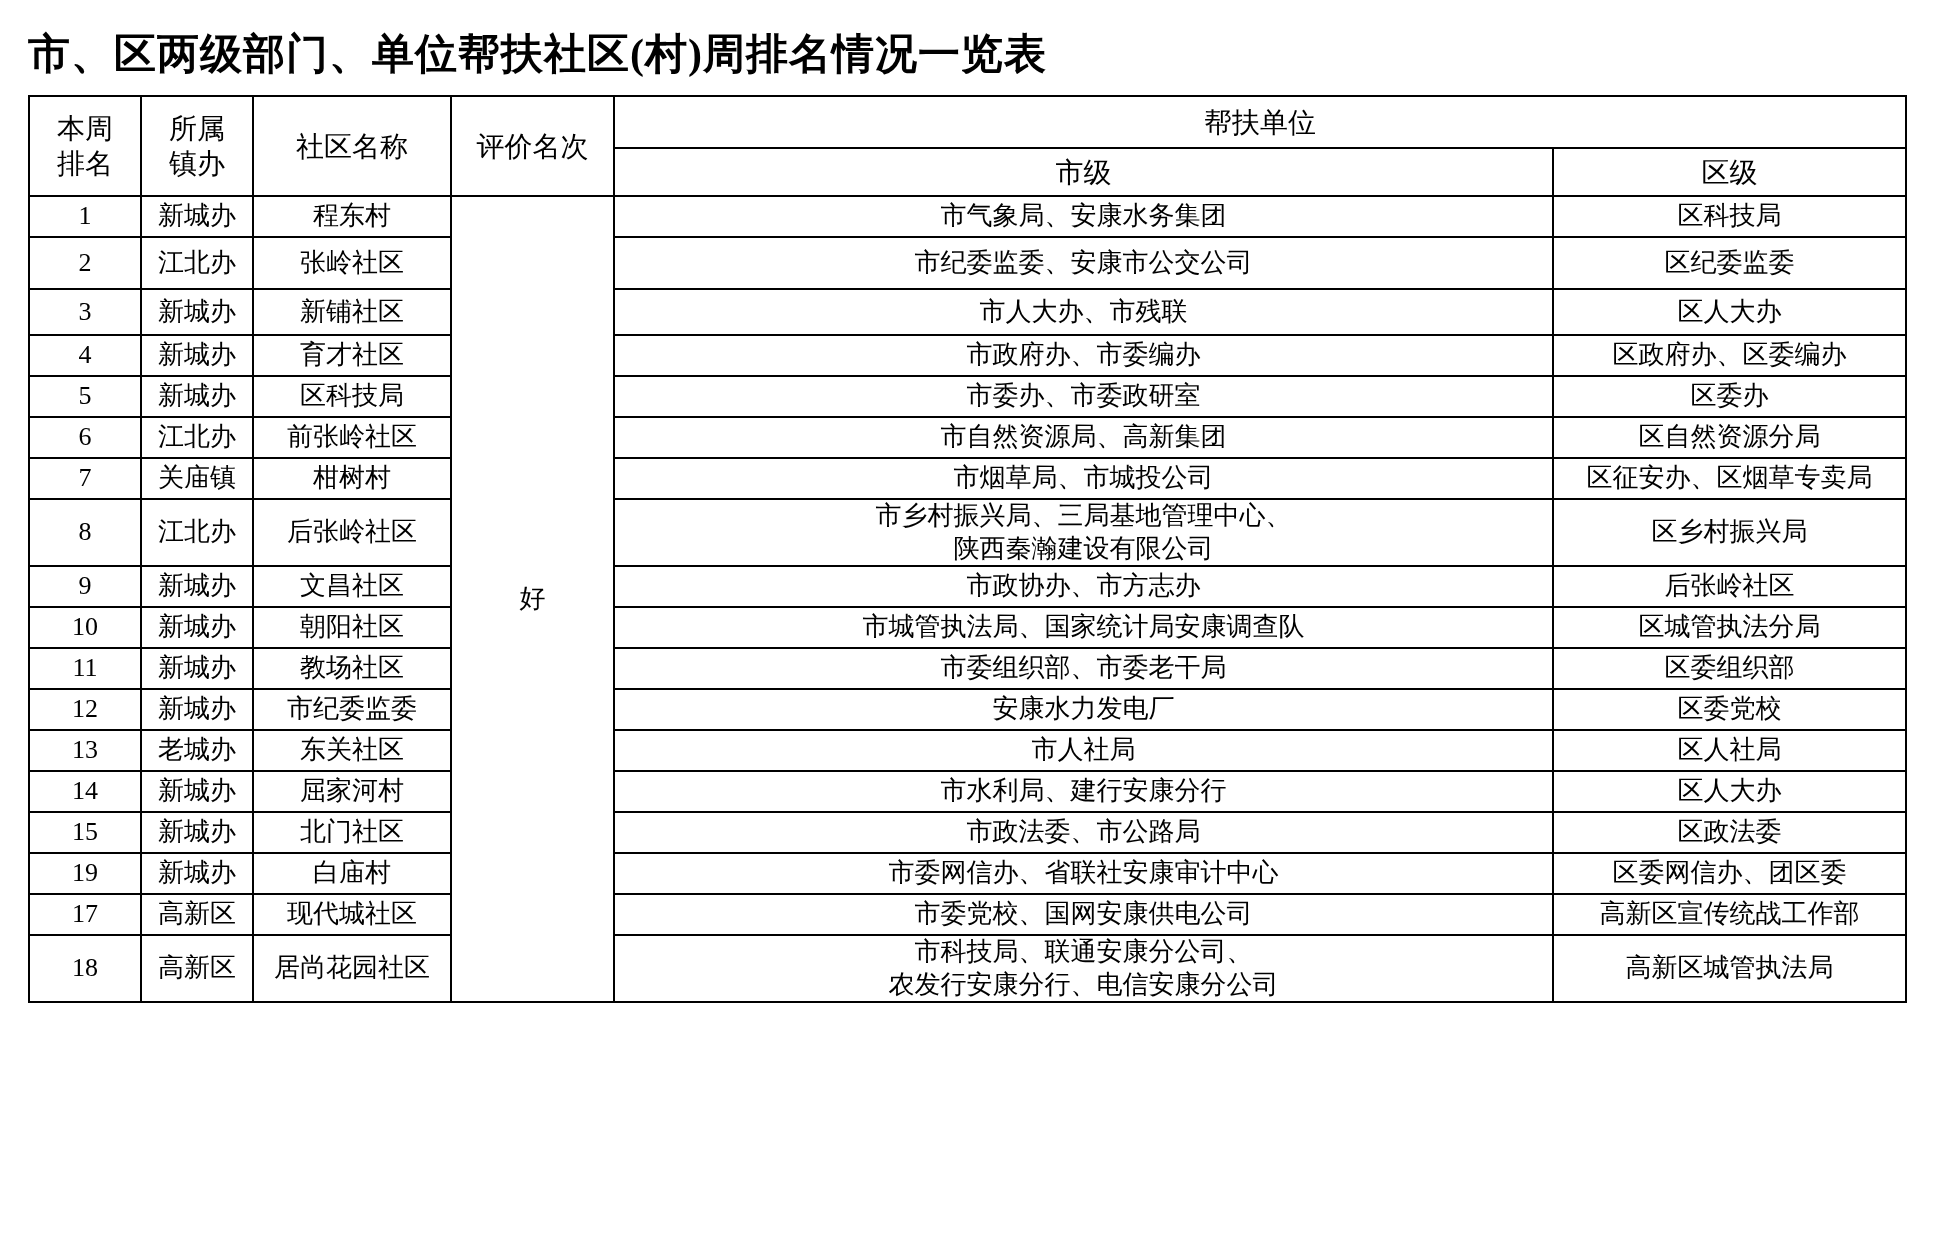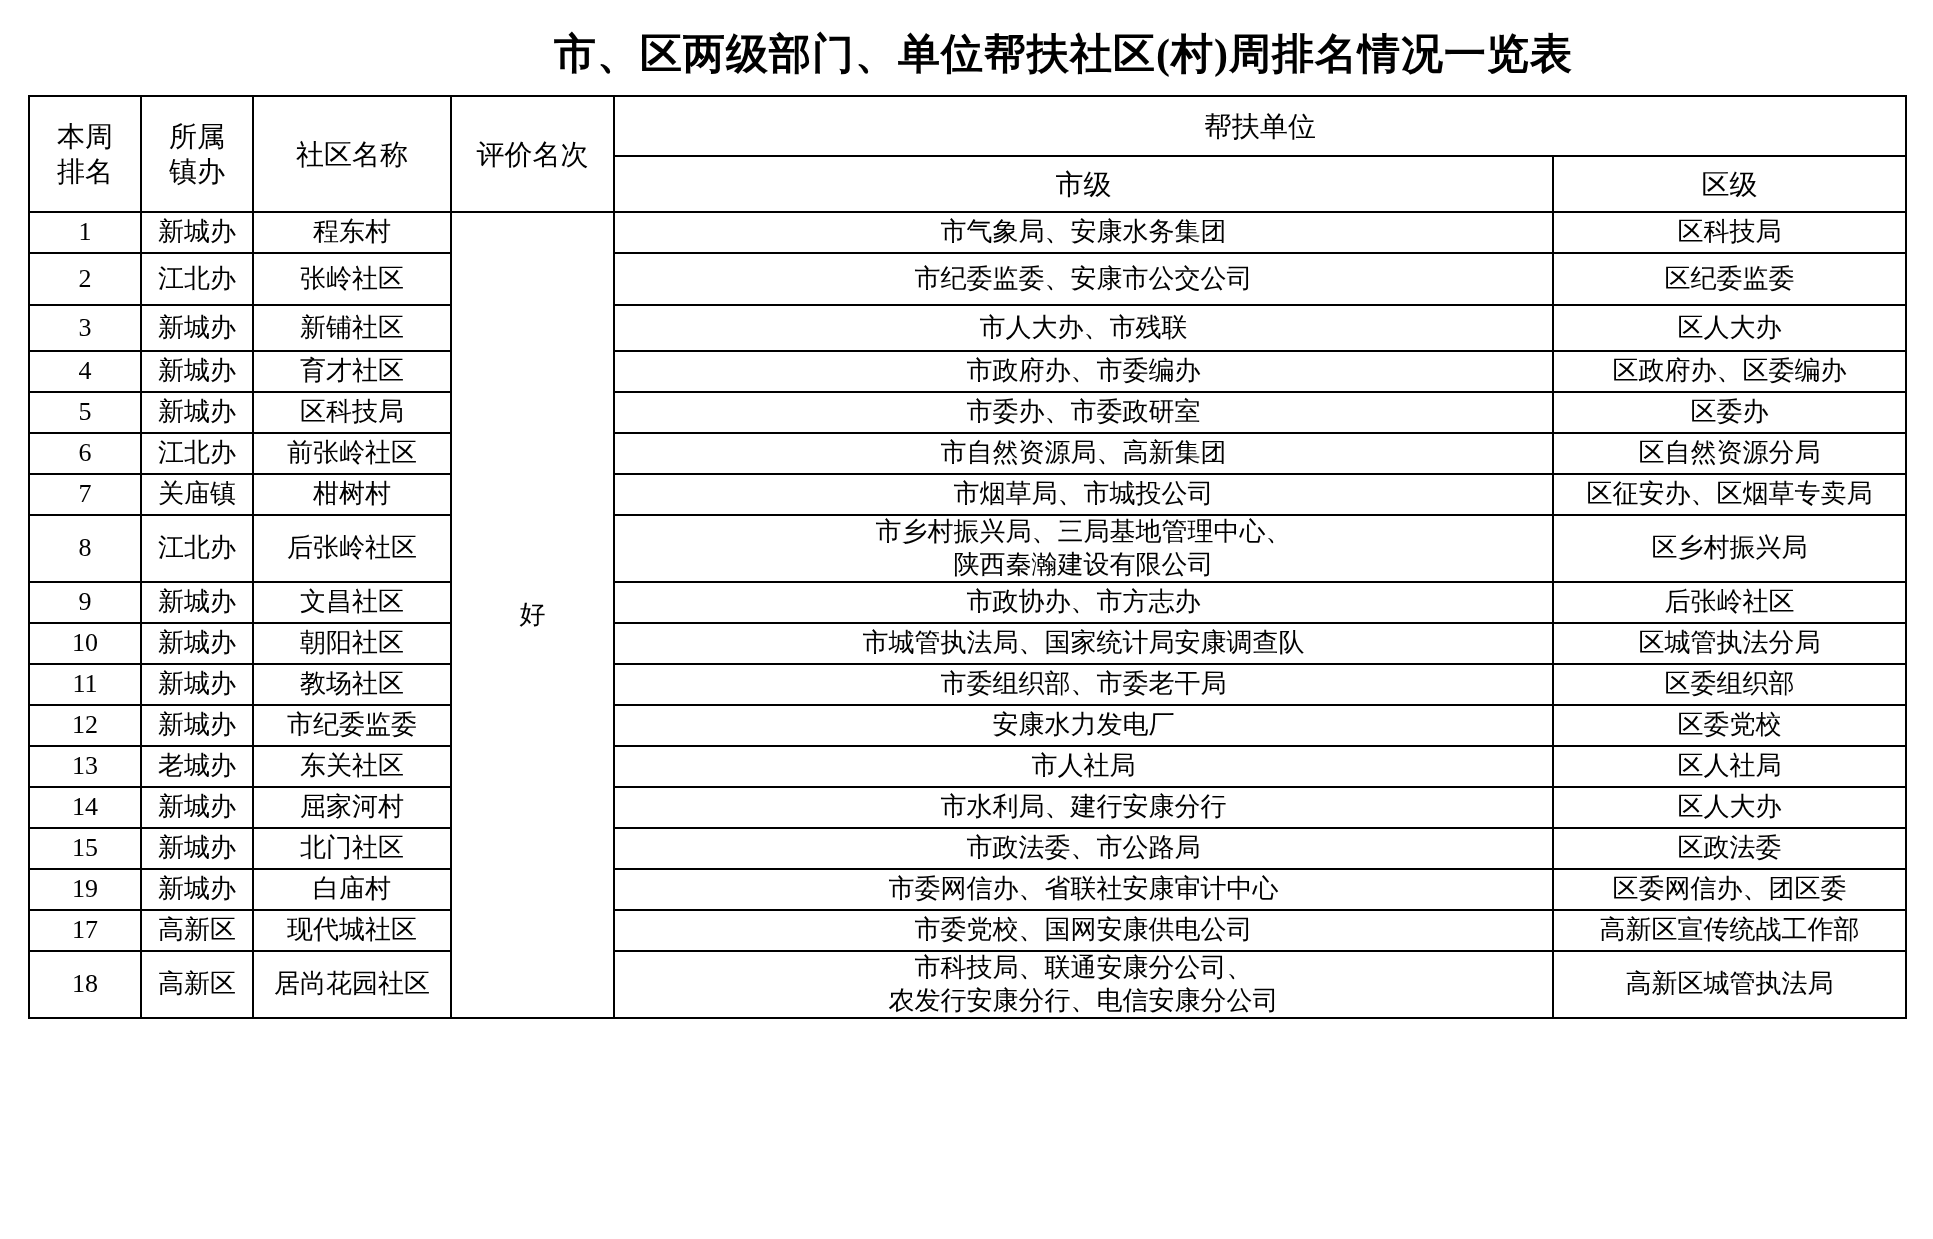--- a/index.html
+++ b/index.html
@@ -2,41 +2,41 @@
 <html><head>
 <meta charset="utf-8">
 <style>
   html,body{margin:0;padding:0;}
   body{
     width:1933px;height:1239px;background:#ffffff;position:relative;
     font-family:"Liberation Serif","DejaVu Serif",serif;color:#000;
   }
   .title{
     position:absolute;left:28px;top:26px;width:1545px;
-    text-align:right;font-size:42px;font-weight:bold;letter-spacing:1px;
+    text-align:left;font-size:42px;font-weight:bold;letter-spacing:1px;
     white-space:nowrap;
   }
   table.rank-table{
     position:absolute;left:28px;top:95px;width:1877px;
     border-collapse:collapse;table-layout:fixed;
   }
   .rank-table th,.rank-table td{
     border:2px solid #000;text-align:center;vertical-align:middle;
     font-size:26px;font-weight:normal;padding:0 4px;
     white-space:pre-line;line-height:1.25;overflow:hidden;
   }
   .rank-table th{font-size:28px;}
   col.c-rank{width:112px;}
   col.c-town{width:112px;}
   col.c-comm{width:198px;}
   col.c-eval{width:163px;}
   col.c-city{width:939px;}
   col.c-dist{width:353px;}
-  tr.hr1{height:60px;}
-  tr.hr2{height:56px;}
+  tr.hr1{height:52px;}
+  tr.hr2{height:48px;}
   tr.std{height:41px;}
   tr.h46{height:46px;}
   tr.h52{height:52px;}
   tr.h64{height:64px;}
 </style>
 </head>
 <body>
 
 <div class="title">市、区两级部门、单位帮扶社区(村)周排名情况一览表</div>
 

